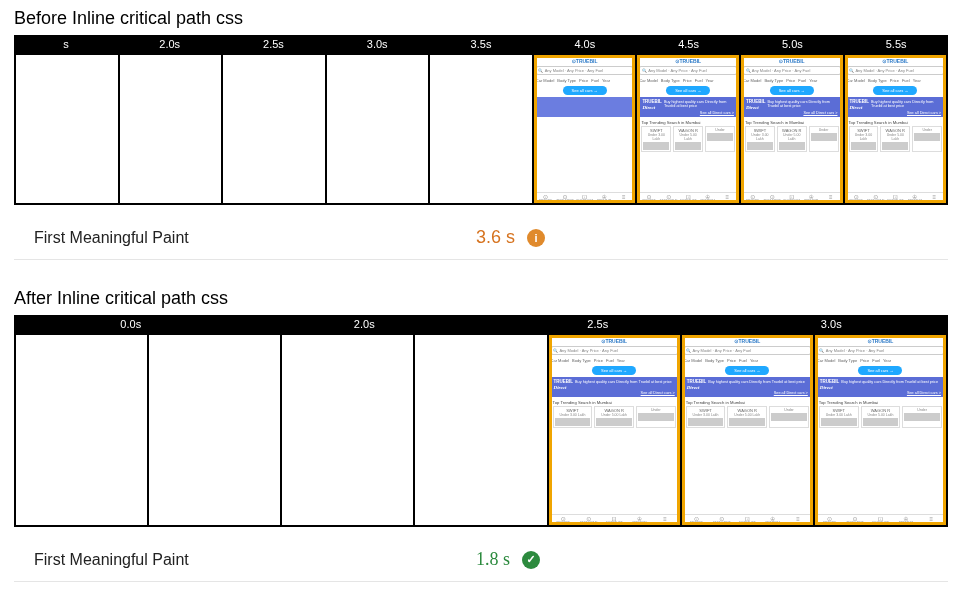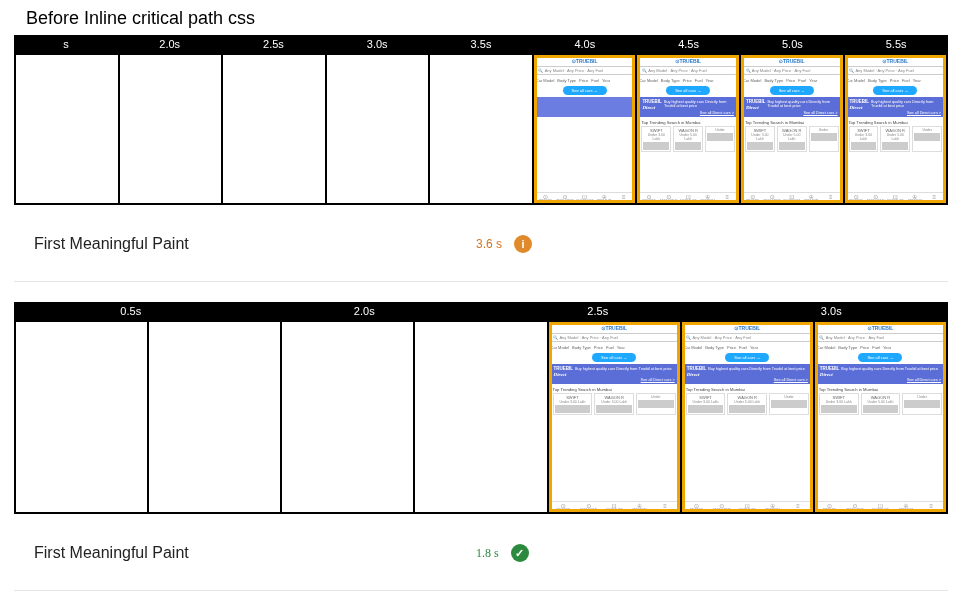--- a/index.html
+++ b/index.html
@@ -1,28 +1,28 @@
 <!DOCTYPE html>
 <html><head>
 <meta charset="utf-8">
 <style>
   * { box-sizing: border-box; margin: 0; padding: 0; }
   body { font-family: -apple-system, BlinkMacSystemFont, "Segoe UI", Helvetica, Arial, sans-serif; background: #fff; width: 962px; }
   .section { margin-bottom: 20px; }
-  .section-title { font-size: 18px; font-weight: 400; padding: 8px 26px 6px; color: #000; }
+  .section-title { font-size: 18px; font-weight: 400; padding: 8px 14px 6px; color: #000; }
   .filmstrip-wrap { background: #000; margin: 0 14px; position: relative; }
   .timestamps { display: flex; }
   .ts-cell { color: #fff; font-size: 11px; text-align: center; padding: 3px 0; flex: 1; }
   .frames { display: flex; padding: 2px 2px 2px 2px; gap: 2px; }
   .frame { position: relative; background: #fff; flex: 1; overflow: hidden; }
   .frame.blank { background: #fff; }
   .frame.highlighted { outline: 3px solid #f0a500; outline-offset: -3px; }
-  .fm-row { display: flex; align-items: center; padding: 14px 20px 28px; border-bottom: 1px solid #e5e5e5; margin: 16px 14px; gap: 12px; }
+  .fm-row { display: flex; align-items: center; padding: 14px 20px 11px; border-bottom: 1px solid #e5e5e5; margin: 8px 14px; gap: 12px; }
   .fm-label { font-size: 16px; color: #222; flex: 0 0 430px; }
-  .fm-value { font-size: 12px; font-weight: 500; }
+  .fm-value { font-size: 18px; font-weight: 500; }
   .fm-value.warn { color: #d6731f; }
   .fm-value.ok { color: #2c8a3e; font-family: Liberation Serif, serif; }
   .status-icon { width: 18px; height: 18px; border-radius: 50%; display: inline-flex; align-items: center; justify-content: center; font-size: 11px; font-weight: bold; color: #fff; }
   .status-icon.warn { background: #e08a2c; }
   .status-icon.ok { background: #2c8a3e; }
   
   .mock { width: 100%; height: 100%; display: flex; flex-direction: column; font-size: 4px; text-align: left; padding: 2px 2px 0; }
   .mock-logo { text-align: center; color: #2b79c7; font-weight: bold; font-size: 5px; padding:1px 0 2px;}
   .mock-search { border: 1px solid #ccc; border-radius: 2px; padding: 1px 2px; color: #888; margin-bottom: 2px; white-space: nowrap; overflow:hidden;}
   .mock-tabs { display: flex; gap: 3px; color: #666; padding: 1px 0; white-space: nowrap;}
@@ -269,23 +269,24 @@
       </div>
   </div>
   <div class="fm-row">
     <span class="fm-label">First Meaningful Paint</span>
     <span class="fm-value warn">3.6 s</span>
     <span class="status-icon warn">i</span>
   </div>
 </div>
 
 <div class="section after">
+  <div class="section-title">After Inline critical path css</div>
   <div class="filmstrip-wrap">
     <div class="timestamps">
-        <div class="ts-cell">0.5s</div>
+        <div class="ts-cell">0.0s</div>
         <div class="ts-cell">2.0s</div>
         <div class="ts-cell">2.5s</div>
         <div class="ts-cell">3.0s</div>
       </div>
     <div class="frames">
         <div class="frame blank"></div>
         <div class="frame blank"></div>
         <div class="frame blank"></div>
         <div class="frame blank"></div>
         <div class="frame highlighted">

